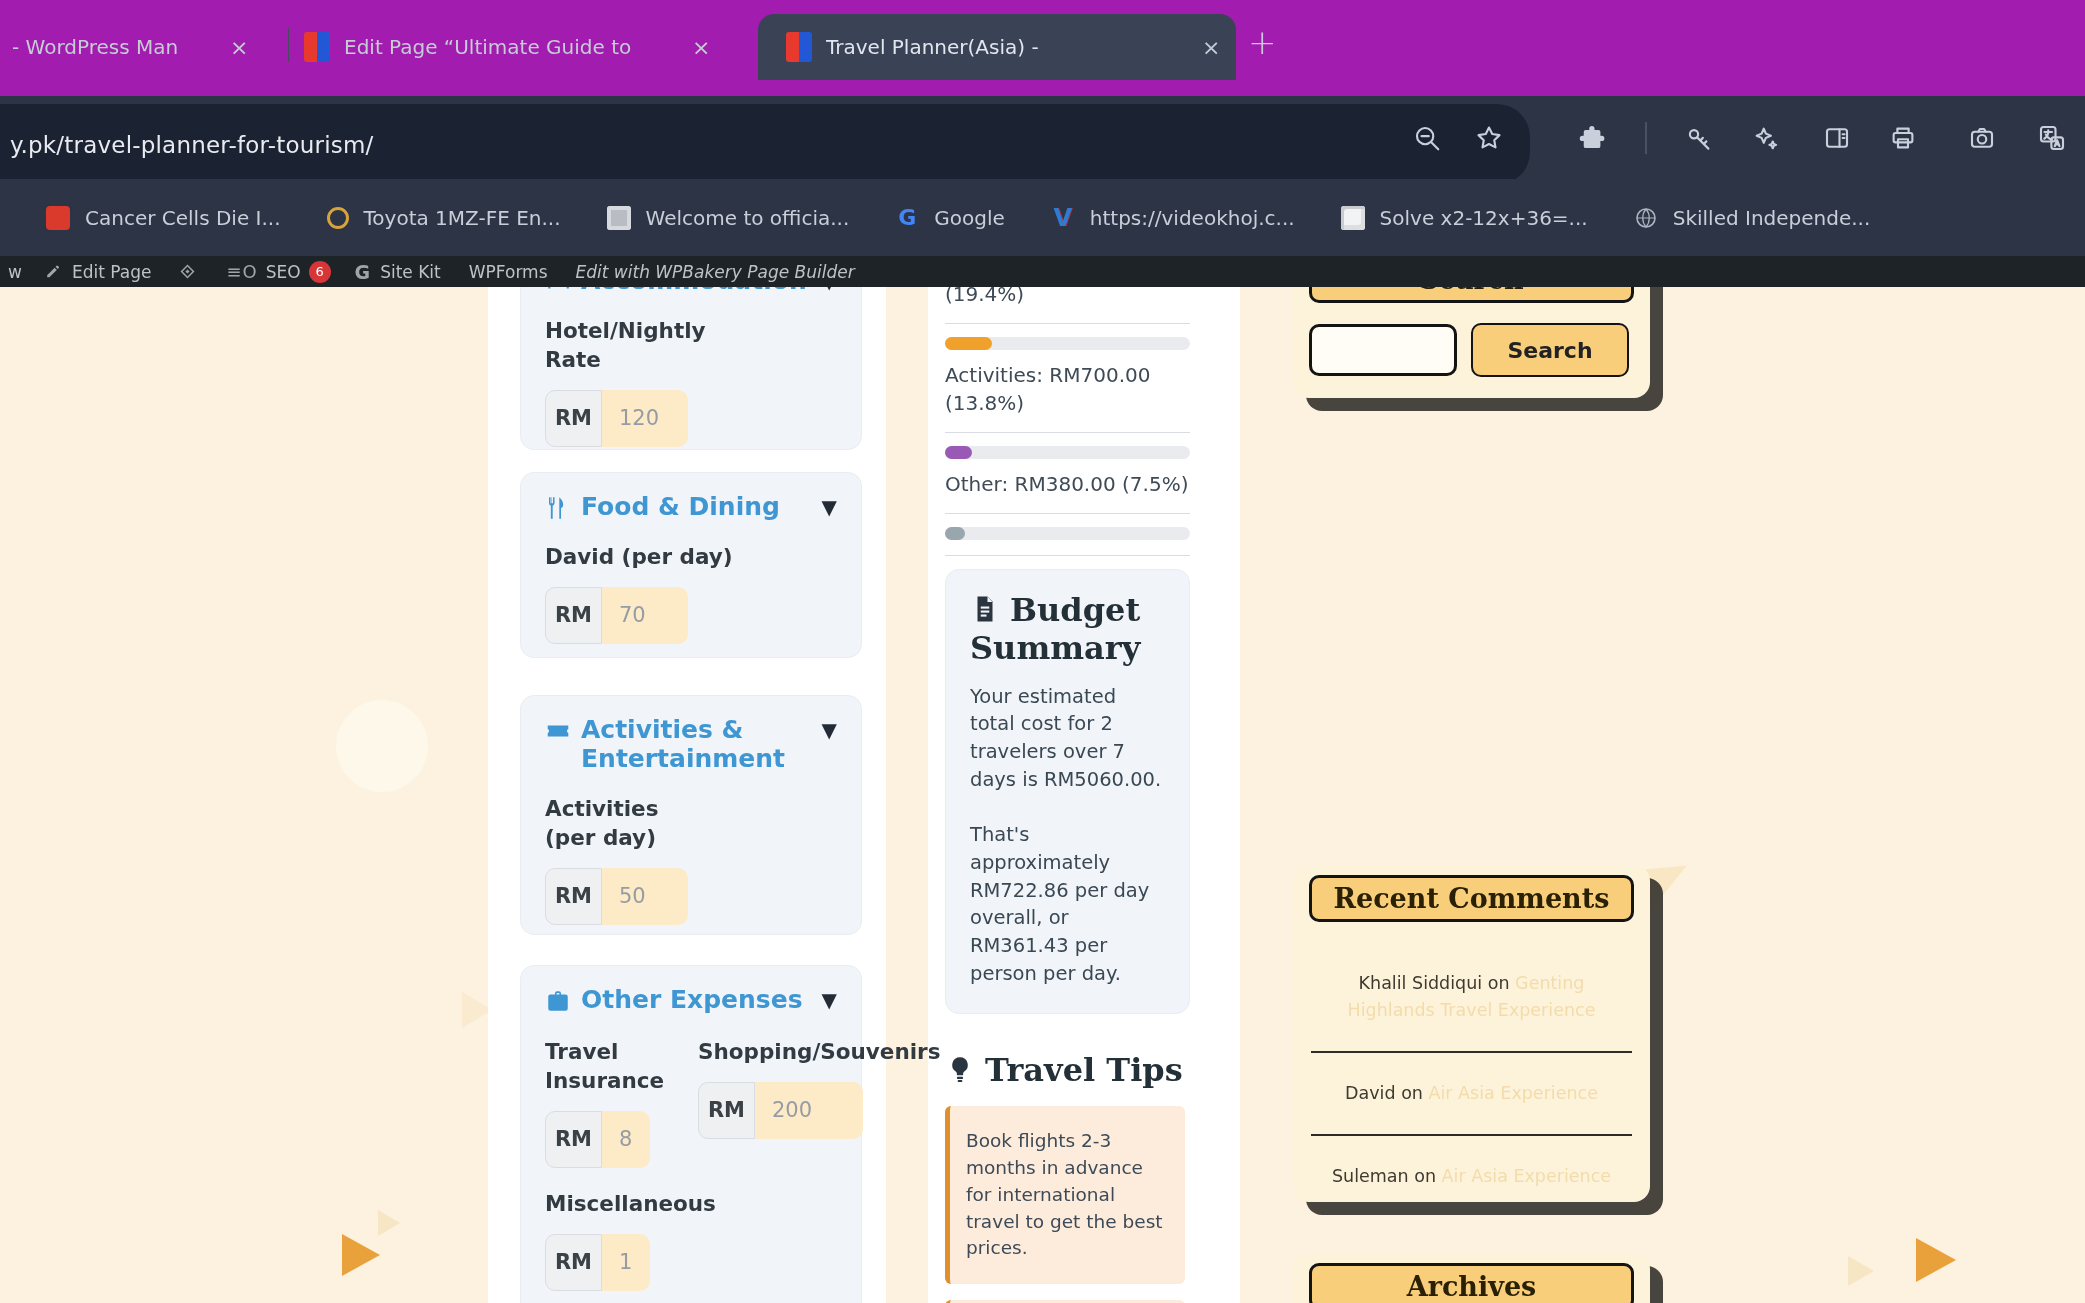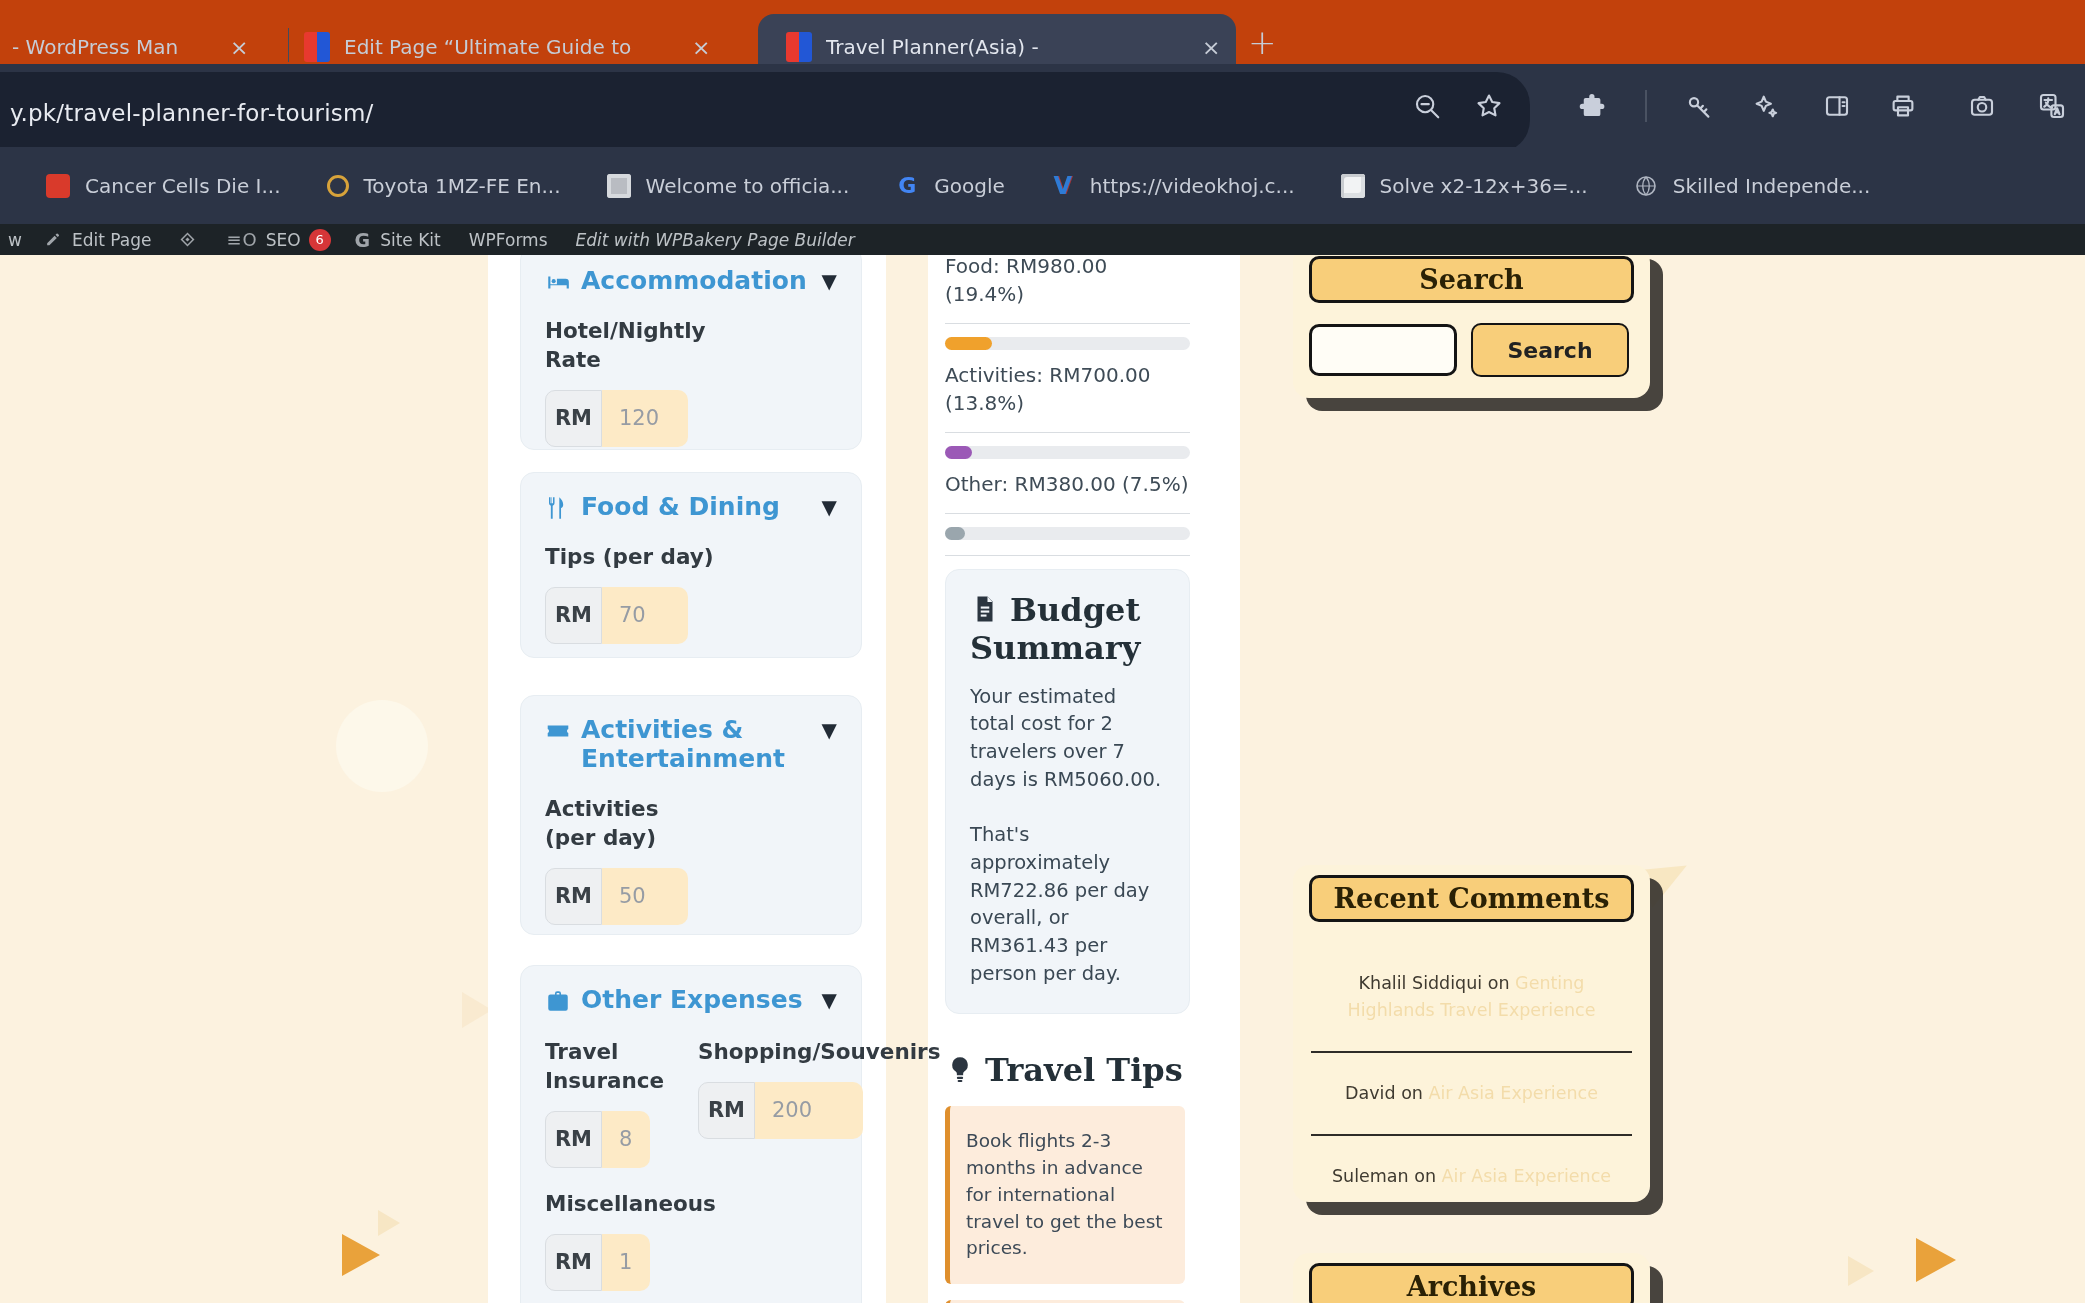--- a/index.html
+++ b/index.html
@@ -2,21 +2,21 @@
 <html><head>
 <meta charset="utf-8">
 <style>
   * { margin:0; padding:0; box-sizing:border-box; }
   html,body { width:2085px; height:1303px; }
   body { font-family:"DejaVu Sans","Liberation Sans",sans-serif; }
   .screen { position:relative; width:2085px; height:1303px; overflow:hidden; background:#fcf2df; }
 
   
   .chrome { position:absolute; top:0; left:0; width:2085px; z-index:20; }
-  .tabstrip { position:relative; height:64px; background:#c2410c; }
+  .tabstrip { position:relative; height:96px; background:#a21caf; }
   .tab { position:absolute; top:14px; height:66px; display:flex; align-items:center; color:#c6ccd6; font-size:20px; }
   .tab .ttl { white-space:nowrap; overflow:hidden; }
   .tab .x { margin-left:18px; font-size:22px; color:#c6ccd6; cursor:default; }
   .tab-active { background:#3a4256; border-radius:16px 16px 0 0; color:#e2e6ee; }
   .tabdiv { position:absolute; top:28px; width:1px; height:34px; background:#434b5d; }
   .fav { width:26px; height:30px; border-radius:3px; background:linear-gradient(90deg,#e8392f 0 50%,#2257d6 50% 100%); margin-right:14px; flex:none; }
   .newtab { position:absolute; top:22px; font-size:34px; color:#c6ccd6; font-weight:300; }
 
   .toolbar { position:relative; height:83px; background:#2c3446; }
   .omnibox { position:absolute; left:0; top:8px; width:1530px; height:81px; background:#1b2231; border-radius:0 33px 33px 0; display:flex; align-items:center; }
@@ -122,21 +122,21 @@
     <div class="fcard" style="top:472px;height:186px;">
       <div class="fhead">
         <span class="hic">
           <svg viewBox="0 0 24 24">
               <path d="M6 2v5.5h-.9V2H3.7v5.5a2.6 2.6 0 0 0 1.7 2.4V22h1.7V9.9a2.6 2.6 0 0 0 1.7-2.4V2H7.4v5.5H6.5V2zM13.2 2c2.3 1.9 3.6 4.3 3.6 7 0 1.8-1 2.8-2 3.1V22h-1.6z"></path>
             </svg>
           <span>Food &amp; Dining</span>
         </span>
         <span class="caret">▼</span>
       </div>
-      <div class="flabel">Tips (per day)</div>
+      <div class="flabel">David (per day)</div>
       <div class="ig">
         <span class="pre">RM</span>
         <input class="w86" type="text" value="70" style="">
       </div>
     </div>
 
     <div class="fcard" style="top:695px;height:240px;">
       <div class="fhead">
         <span class="hic" style="width:235px;">
           <svg viewBox="0 0 24 24">

